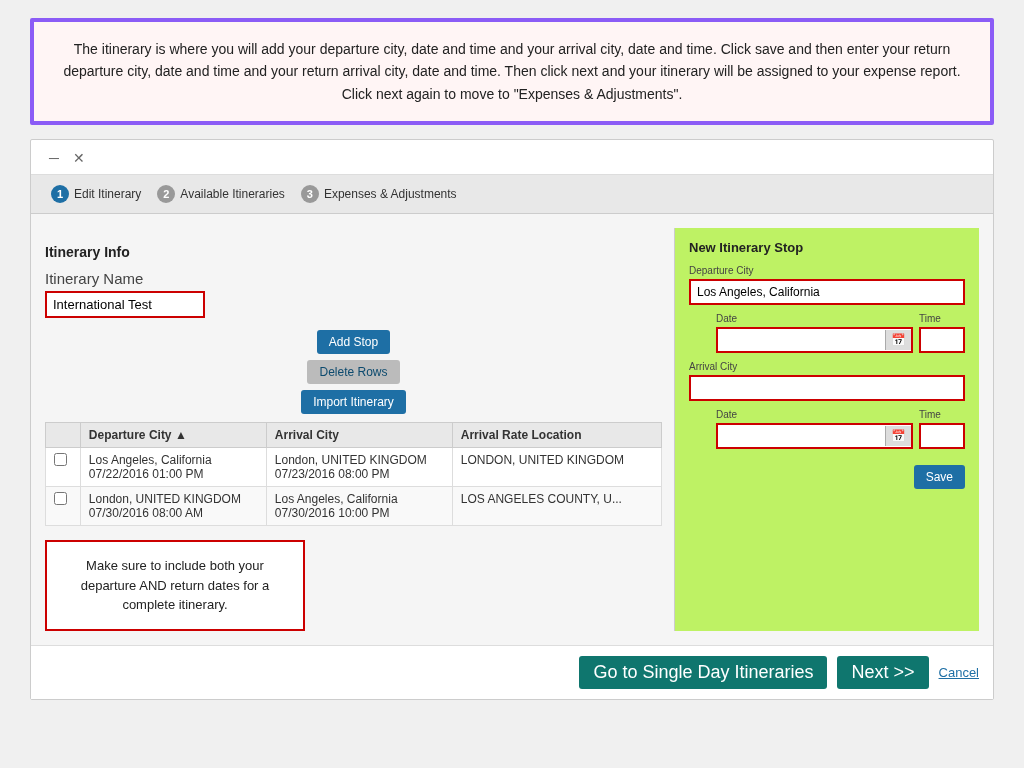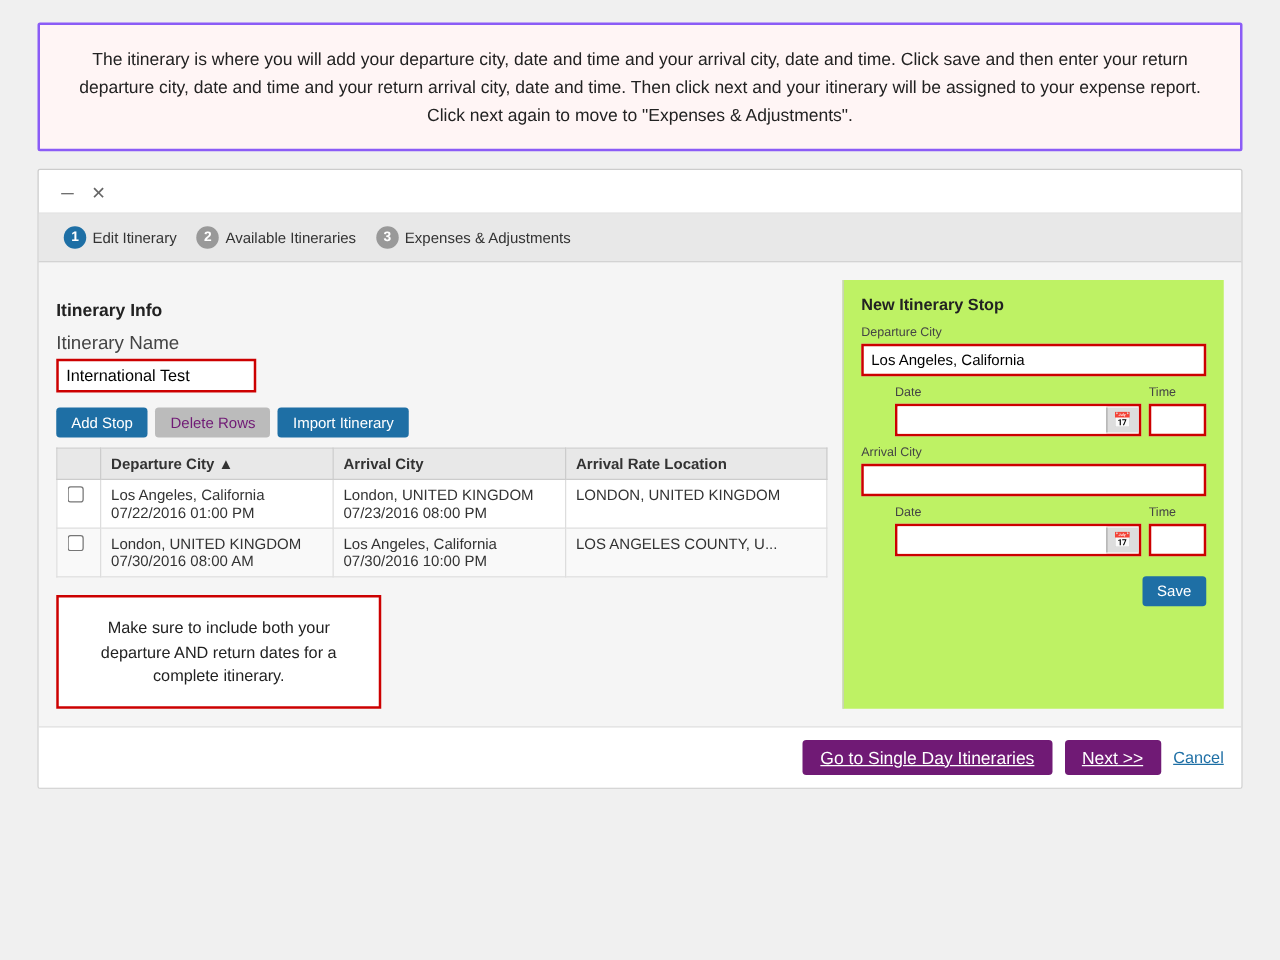--- a/index.html
+++ b/index.html
@@ -9,21 +9,21 @@
       background: #f0f0f0;
       width: 1024px;
       height: 768px;
       overflow: hidden;
       position: relative;
     }
 
     
     .info-box {
       margin: 18px 30px 14px 30px;
-      border: 2px solid #8b5cf6;
+      border: 4px solid #8b5cf6;
       background: #fff5f5;
       padding: 16px 24px;
       text-align: center;
       line-height: 1.6;
       font-size: 14px;
       color: #222;
       border-radius: 2px;
     }
 
     
@@ -137,35 +137,36 @@
       font-size: 13px;
       outline: none;
       background: #fff;
     }
 
     .toolbar {
       display: flex;
       gap: 6px;
       margin: 12px 0 8px 0;
       align-items: center;
+      flex-direction: column;
     }
 
     .btn-blue {
       background: #1e6fa5;
       color: #fff;
       border: none;
       padding: 5px 12px;
       font-size: 12px;
       cursor: pointer;
       border-radius: 3px;
     }
 
     .btn-gray {
       background: #bbb;
-      color: #701a75;
+      color: #0c4a6e;
       border: none;
       padding: 5px 12px;
       font-size: 12px;
       cursor: pointer;
       border-radius: 3px;
     }
 
     
     .itinerary-table {
       width: 100%;
@@ -304,28 +305,27 @@
       border-top: 1px solid #ddd;
       padding: 10px 14px;
       display: flex;
       justify-content: flex-end;
       gap: 10px;
       align-items: center;
       background: #fff;
     }
 
     .btn-footer-blue {
-      background: #701a75;
+      background: #0f766e;
       color: #fff;
       border: none;
       padding: 6px 14px;
-      font-size: 14px;
+      font-size: 18px;
       cursor: pointer;
       border-radius: 3px;
-      text-decoration: underline;
     }
 
     .btn-footer-cancel {
       background: none;
       border: none;
       color: #1e6fa5;
       font-size: 13px;
       cursor: pointer;
       text-decoration: underline;
     }

